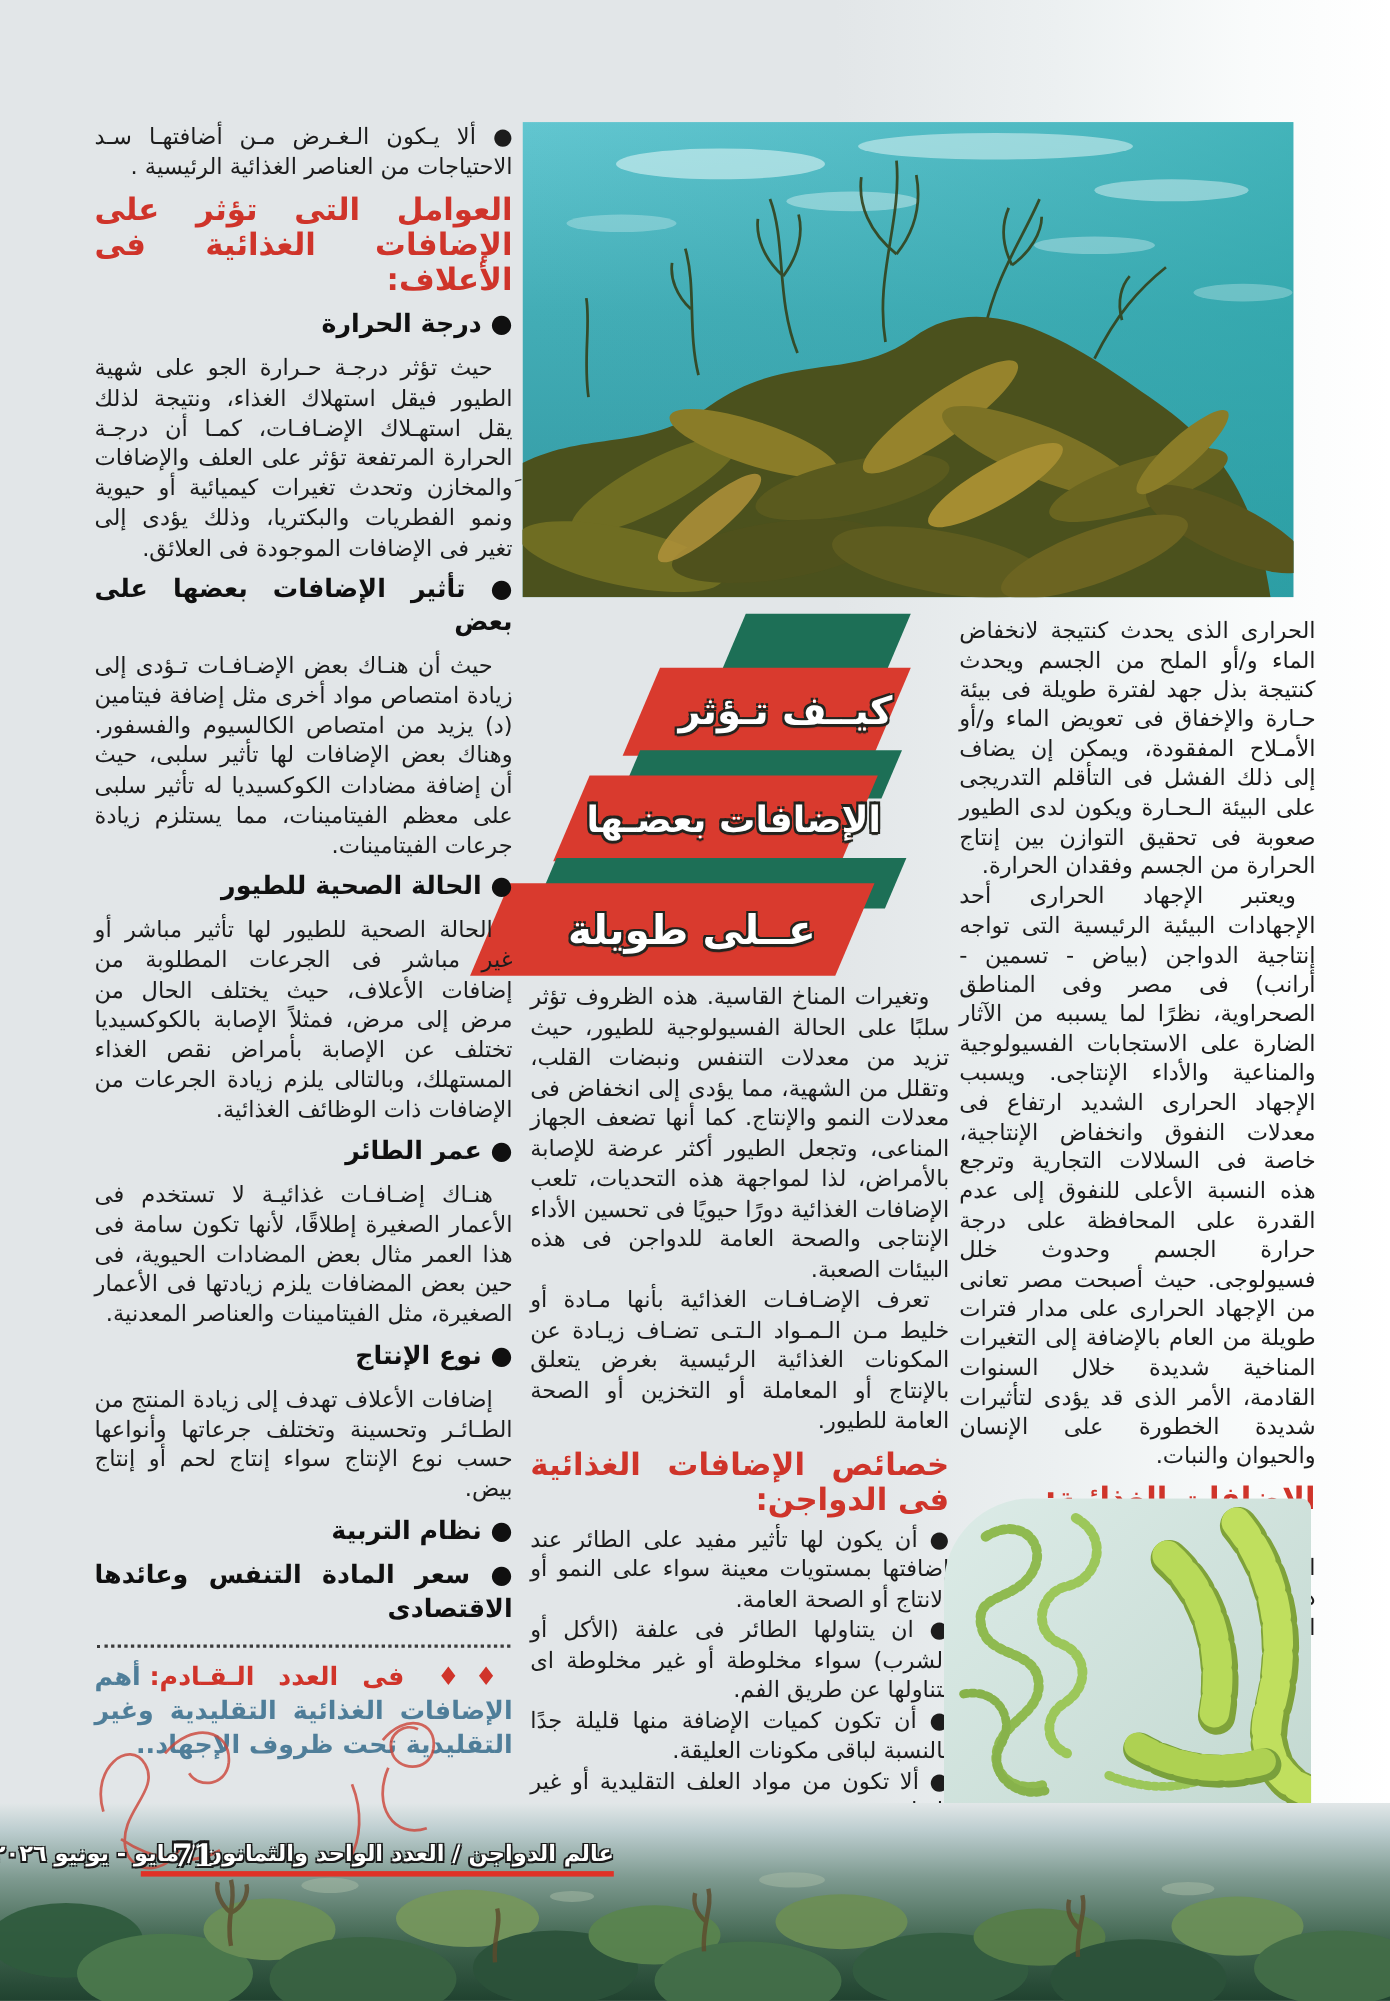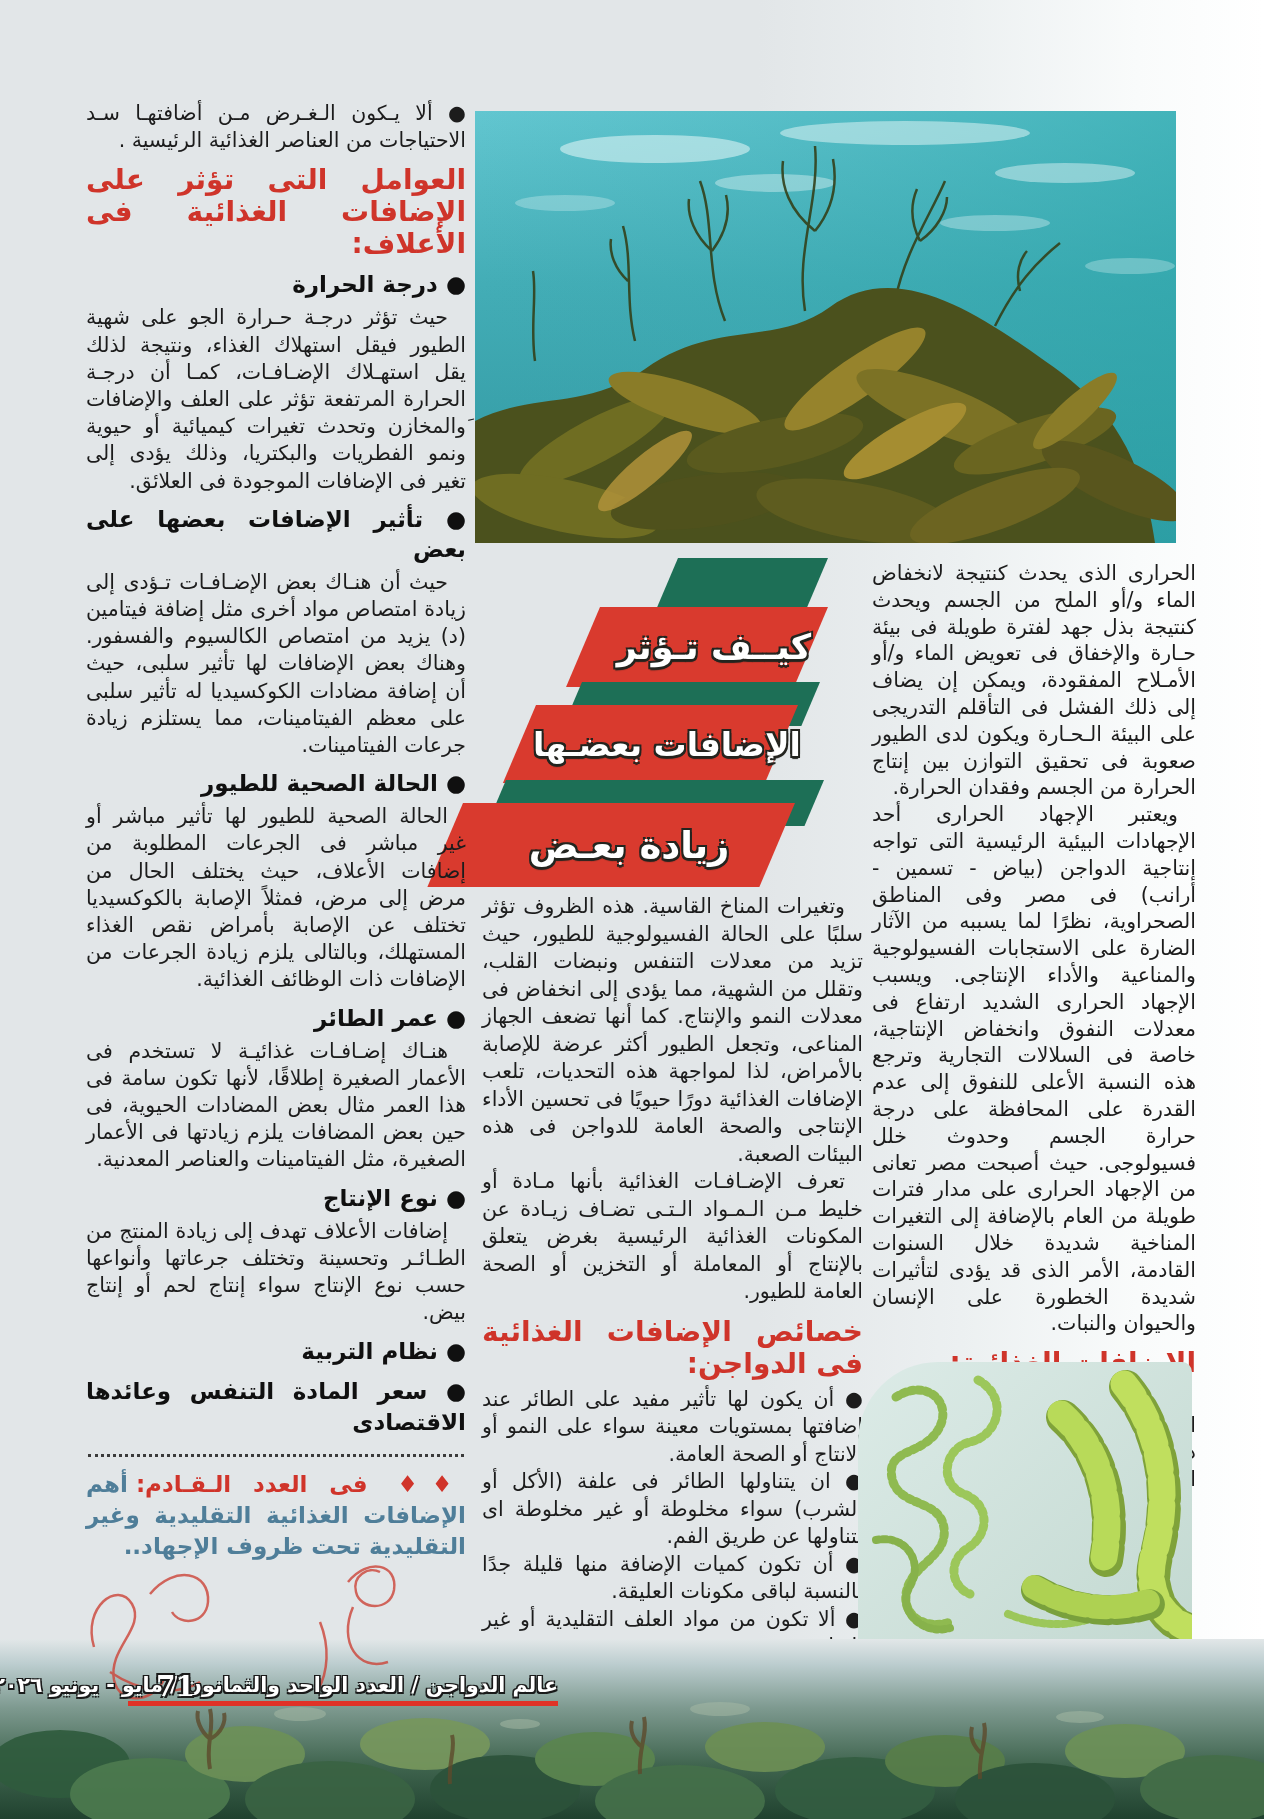--- a/index.html
+++ b/index.html
@@ -8,21 +8,21 @@
   .page {
     position:relative; width:1264px; height:1819px; overflow:hidden;
     background:linear-gradient(90deg,#e2e6e8 0%,#e2e6e8 60%,#ecf0f1 76%,#f9fbfb 90%,#ffffff 100%);
   }
   
   .col { position:absolute; direction:rtl; text-align:justify; color:#1c1c1c; }
   .col-left  { left:86px;  top:100px; width:380px; }
   .col-mid   { left:482px; top:893px; width:381px; }
   .col-right { left:872px; top:560px; width:324px; }
   .body-t { font-size:20.5px; }
-  .col-left  .body-t { line-height:27.2px; }
+  .col-left  .body-t { line-height:27.2px;margin-top:11px; }
   .col-mid   .body-t { line-height:27.5px; }
   .col-right .body-t { line-height:26.8px; }
   p.para { text-indent:18px; }
   p.bullet-para { text-indent:0; }
   .subhead { font-size:23px; font-weight:bold; color:#101010; line-height:30px; margin:9px 0 5px; }
   .redhead { font-size:28px; font-weight:bold; color:#cf342a; line-height:32px; margin:10px 0 6px; }
   .bullet-only { font-size:23px; font-weight:bold; color:#101010; line-height:31px; margin-top:10px; }
   .dotted-sep { border-top:3px dotted #3b3b3b; margin:16px 2px 12px; height:0; }
   .next-issue { font-weight:bold; font-size:23px; line-height:31px; }
   .ni-marker { color:#d0342a; letter-spacing:-3px; margin-left:8px; }
@@ -125,21 +125,21 @@
 
   <div class="banner">
     <div class="band-green bg1"></div>
     <div class="band br1"></div>
     <div class="band-green bg2"></div>
     <div class="band br2"></div>
     <div class="band-green bg3"></div>
     <div class="band br3"></div>
     <div class="band-label bl1">كيــف تـؤثر</div>
     <div class="band-label bl2">الإضافات بعضـها</div>
-    <div class="band-label bl3">زيادة بعـض</div>
+    <div class="band-label bl3">عــلى طويلة</div>
   </div>
 
   <div class="col col-left">
     <p class="body-t bullet-para">● ألا يـكون الـغـرض مـن أضافتهـا سـد الاحتياجات من العناصر الغذائية الرئيسية .</p>
     <div class="redhead">العوامل التى تؤثر على الإضافات الغذائية فى الأعلاف:</div>
 
     <div class="subhead">● درجة الحرارة</div>
     <p class="body-t para">حيث تؤثر درجـة حـرارة الجو على شهية الطيور فيقل استهلاك الغذاء، ونتيجة لذلك يقل استهـلاك الإضـافـات، كمـا أن درجـة الحرارة المرتفعة تؤثر على العلف والإضافات َوالمخازن وتحدث تغيرات كيميائية أو حيوية ونمو الفطريات والبكتريا، وذلك يؤدى إلى تغير فى الإضافات الموجودة فى العلائق.</p>
 
     <div class="subhead">● تأثير الإضافات بعضها على بعض</div>

